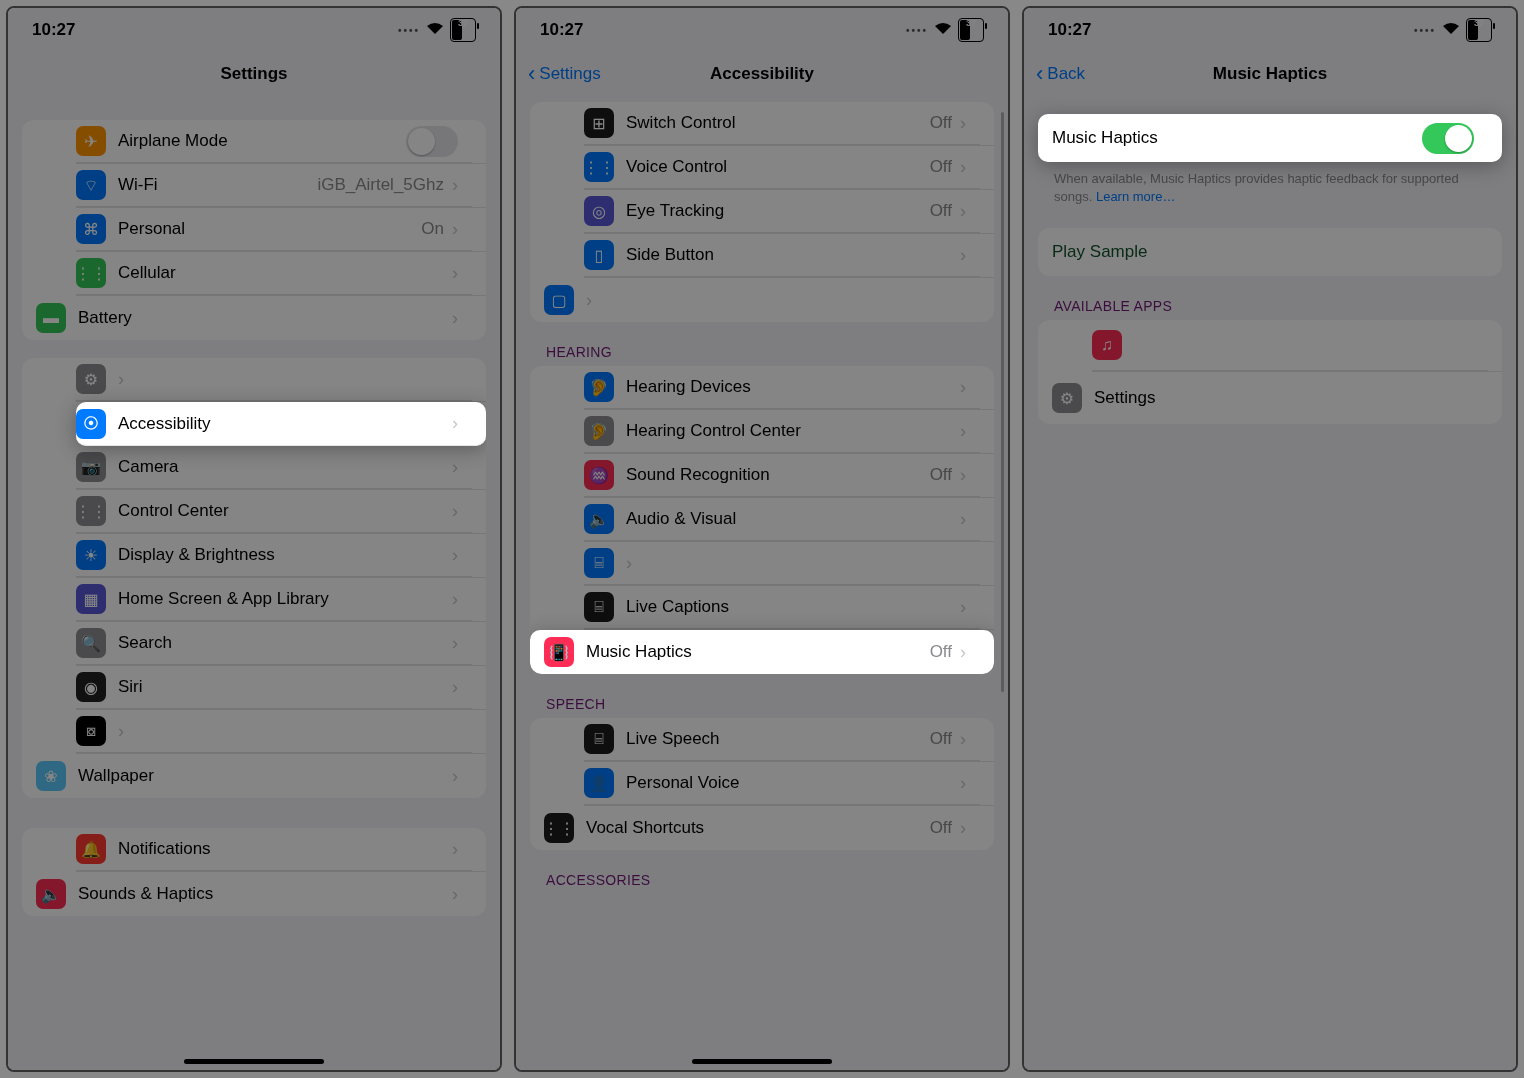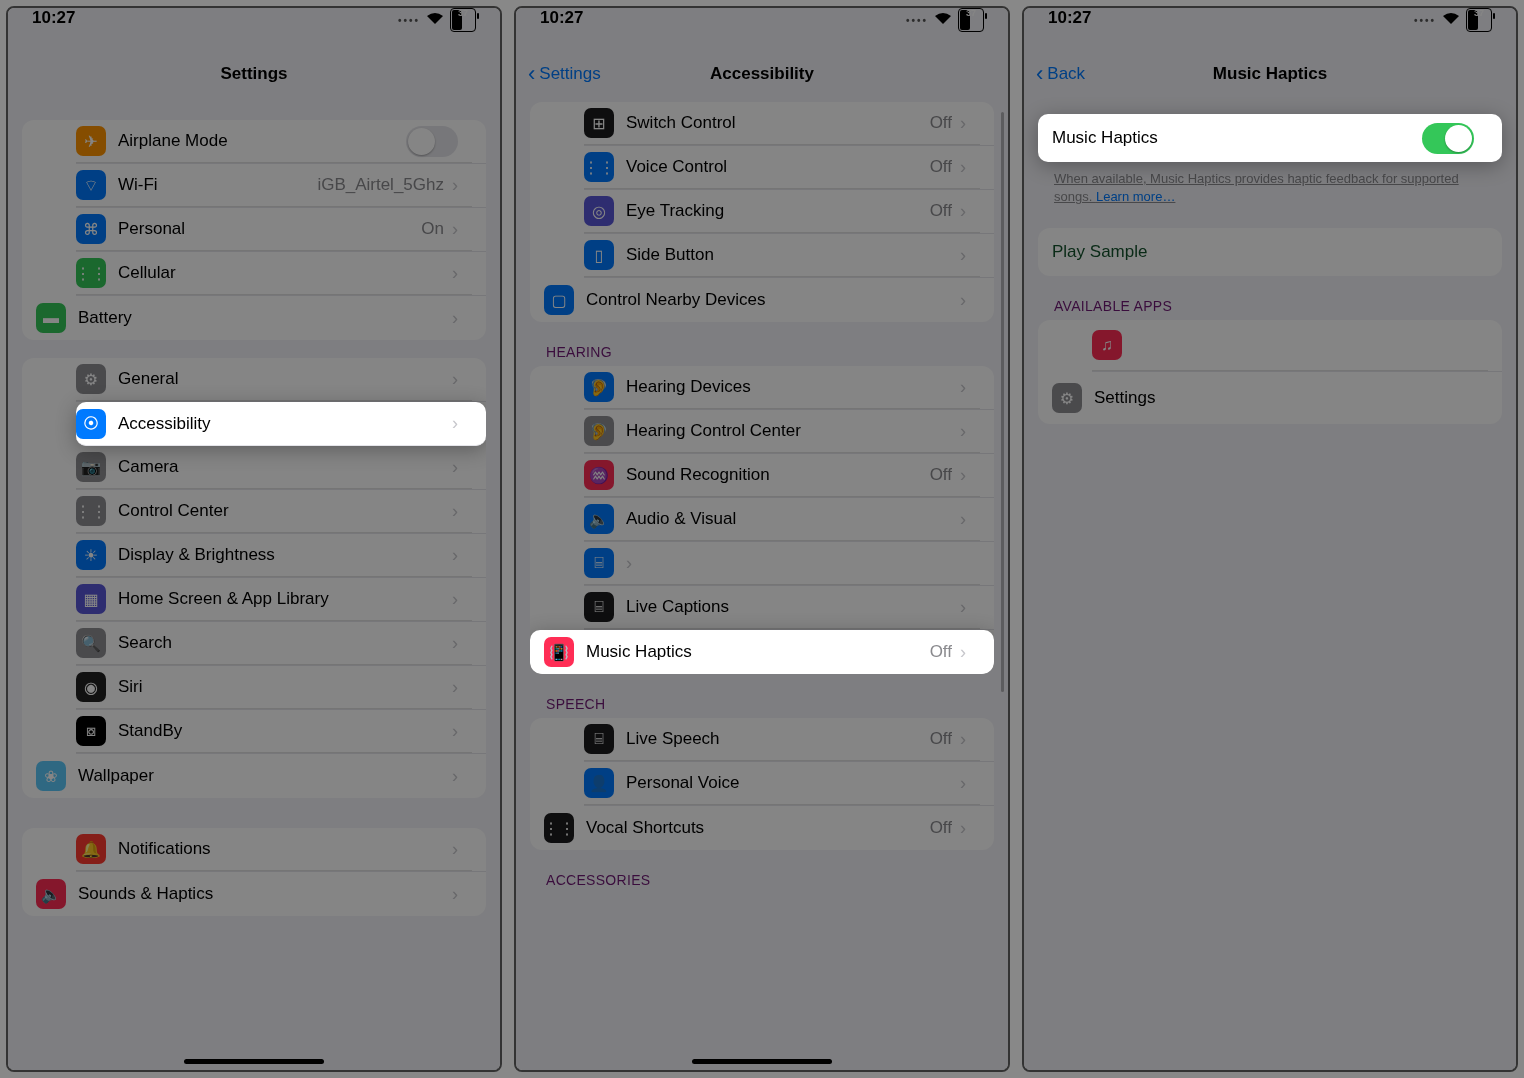--- a/index.html
+++ b/index.html
@@ -26,21 +26,21 @@
   .phone .dim {
     position: absolute;
     inset: 0;
     background: rgba(0,0,0,0.48);
     pointer-events: none;
     z-index: 5;
   }
   .status-bar {
     height: 44px;
     display: flex;
-    align-items: flex-start;
+    align-items: center;
     justify-content: space-between;
     padding: 0 24px;
     font-size: 17px;
     font-weight: 600;
   }
   .status-right { display:flex; align-items:center; gap:6px; font-size:14px; }
   .dots { letter-spacing:2px; font-size:10px; color:#555; }
   .batt-box {
     border:1.5px solid #000; border-radius:4px; width:26px; height:24px;
     position:relative; display:inline-block;
@@ -131,21 +131,21 @@
   }
   .highlight {
     position:relative;
     z-index:10;
     background:#fff;
     border-radius:10px;
     box-shadow:0 4px 20px rgba(0,0,0,0.3);
   }
   .highlight .row-inner { border-bottom:none; }
   .footer-text {
-    font-size:13px; color:#8a8a8e; padding:8px 16px 0 16px; line-height:1.4;text-decoration:underline;
+    font-size:13px; color:#8a8a8e; padding:8px 16px 0 16px; line-height:1.4;
   }
   .footer-text .link { color:#007aff; }
   .scroll-track {
     position:absolute; right:4px; width:3px; border-radius:2px;
     background:#b0b0b4;
   }
   .home-ind {
     position:absolute; left:50%; transform:translateX(-50%);
     bottom:6px; width:140px; height:5px; border-radius:3px; background:#000;
     z-index:3;
@@ -211,21 +211,20 @@
             <span class="icon-box" style="background: rgb(52, 199, 89);">▬</span>
             <span class="row-label">Battery</span>
             <span class="chevron">›</span>
           </div>
         </div>
       </div>
     <div class="section" id="s1g2">
         <div class="row">
           <div class="row-inner">
             <span class="icon-box" style="background: rgb(142, 142, 147);">⚙</span>
-            <span class="row-label">General</span>
             <span class="chevron">›</span>
           </div>
         </div>
         <div class="row highlight">
           <div class="row-inner">
             <span class="icon-box" style="background: rgb(0, 122, 255);">⦿</span>
             <span class="row-label">Accessibility</span>
             <span class="chevron">›</span>
           </div>
         </div>
@@ -267,21 +266,20 @@
         <div class="row">
           <div class="row-inner">
             <span class="icon-box" style="background: rgb(34, 34, 34);">◉</span>
             <span class="row-label">Siri</span>
             <span class="chevron">›</span>
           </div>
         </div>
         <div class="row">
           <div class="row-inner">
             <span class="icon-box" style="background: rgb(0, 0, 0);">⧇</span>
-            <span class="row-label">StandBy</span>
             <span class="chevron">›</span>
           </div>
         </div>
         <div class="row">
           <div class="row-inner">
             <span class="icon-box" style="background: rgb(90, 200, 250);">❀</span>
             <span class="row-label">Wallpaper</span>
             <span class="chevron">›</span>
           </div>
         </div>
@@ -359,21 +357,20 @@
         <div class="row">
           <div class="row-inner">
             <span class="icon-box" style="background: rgb(0, 122, 255);">▯</span>
             <span class="row-label">Side Button</span>
             <span class="chevron">›</span>
           </div>
         </div>
         <div class="row">
           <div class="row-inner">
             <span class="icon-box" style="background: rgb(0, 122, 255);">▢</span>
-            <span class="row-label">Control Nearby Devices</span>
             <span class="chevron">›</span>
           </div>
         </div>
       </div>
     <div class="section-header">Hearing</div>
     <div class="section" id="s2g2" style="margin-top:0">
         <div class="row">
           <div class="row-inner">
             <span class="icon-box" style="background: rgb(0, 122, 255);">🦻</span>
             <span class="row-label">Hearing Devices</span>

